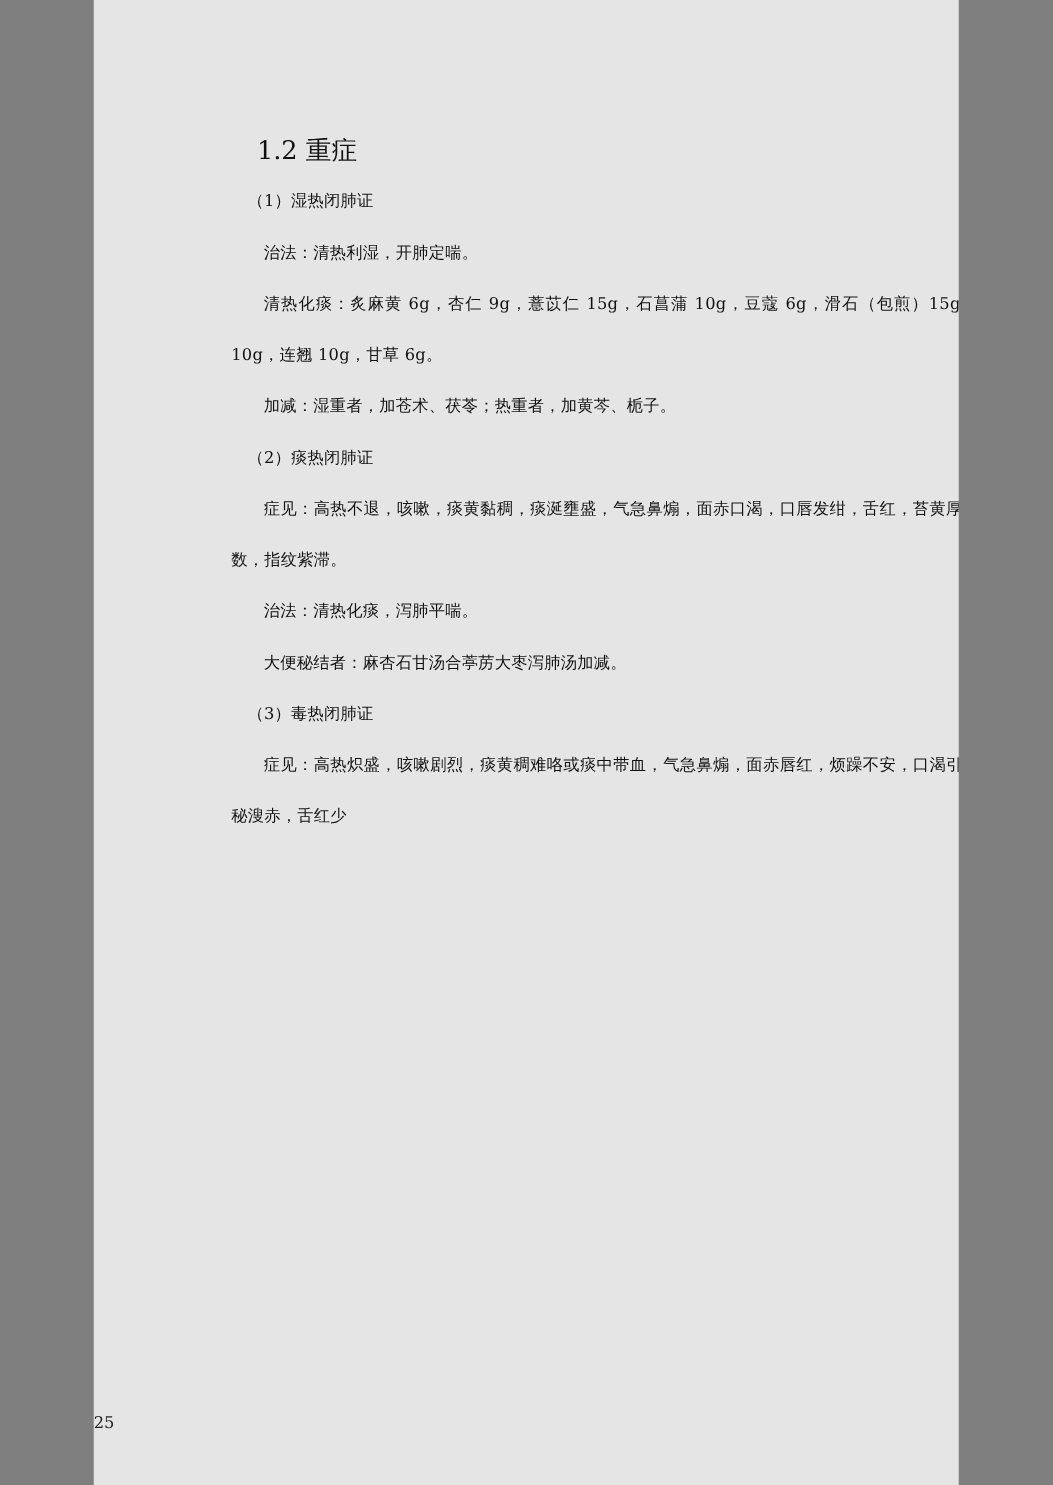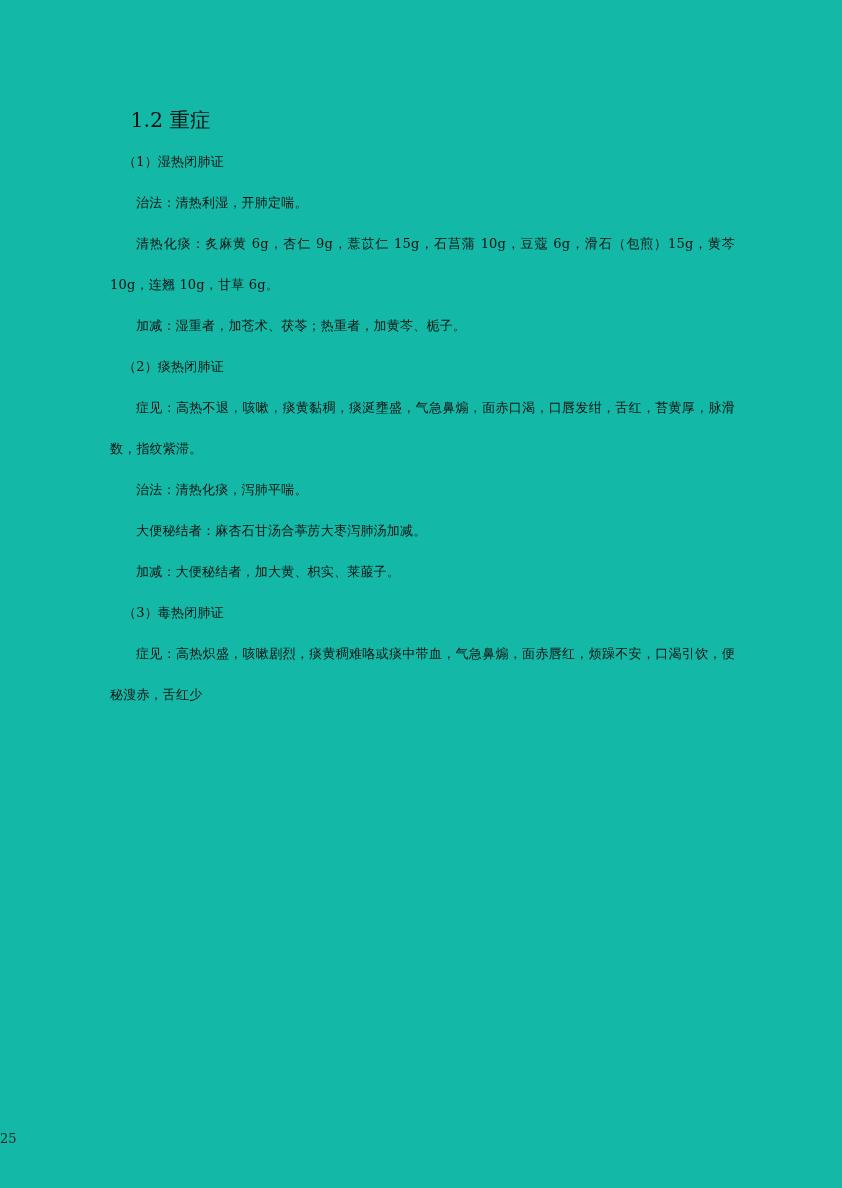--- a/index.html
+++ b/index.html
@@ -1,23 +1,23 @@
 <!DOCTYPE html>
 <html><head>
 <meta charset="utf-8">
 <style>
   html, body {
     margin: 0;
     padding: 0;
     background: #807f7f;
   }
   .page {
-    width: 842px;
+    width: 692px;
     height: 1188px;
-    background: #14b8a6;
+    background: #e5e5e5;
     margin: 0 auto;
     position: relative;
     box-sizing: border-box;
     font-family: "DejaVu Serif", "Liberation Serif", serif;
     color: #111111;
     overflow: hidden;
   }
   .content {
     position: absolute;
     left: 110px;
@@ -61,18 +61,17 @@
   <div class="content">
     <p class="heading">1.2  重症</p>
     <p class="para indent-1">（1）湿热闭肺证</p>
     <p class="para indent">治法：清热利湿，开肺定喘。</p>
     <p class="para indent">清热化痰：炙麻黄 6g，杏仁 9g，薏苡仁 15g，石菖蒲 10g，豆蔻 6g，滑石（包煎）15g，黄芩 10g，连翘 10g，甘草 6g。</p>
     <p class="para indent">加减：湿重者，加苍术、茯苓；热重者，加黄芩、栀子。</p>
     <p class="para indent-1">（2）痰热闭肺证</p>
     <p class="para indent">症见：高热不退，咳嗽，痰黄黏稠，痰涎壅盛，气急鼻煽，面赤口渴，口唇发绀，舌红，苔黄厚，脉滑数，指纹紫滞。</p>
     <p class="para indent">治法：清热化痰，泻肺平喘。</p>
     <p class="para indent">大便秘结者：麻杏石甘汤合葶苈大枣泻肺汤加减。</p>
-    <p class="para indent">加减：大便秘结者，加大黄、枳实、莱菔子。</p>
     <p class="para indent-1">（3）毒热闭肺证</p>
     <p class="para indent">症见：高热炽盛，咳嗽剧烈，痰黄稠难咯或痰中带血，气急鼻煽，面赤唇红，烦躁不安，口渴引饮，便秘溲赤，舌红少</p>
   </div>
   <div class="pageno">25</div>
 </div>
 
 </body></html>

